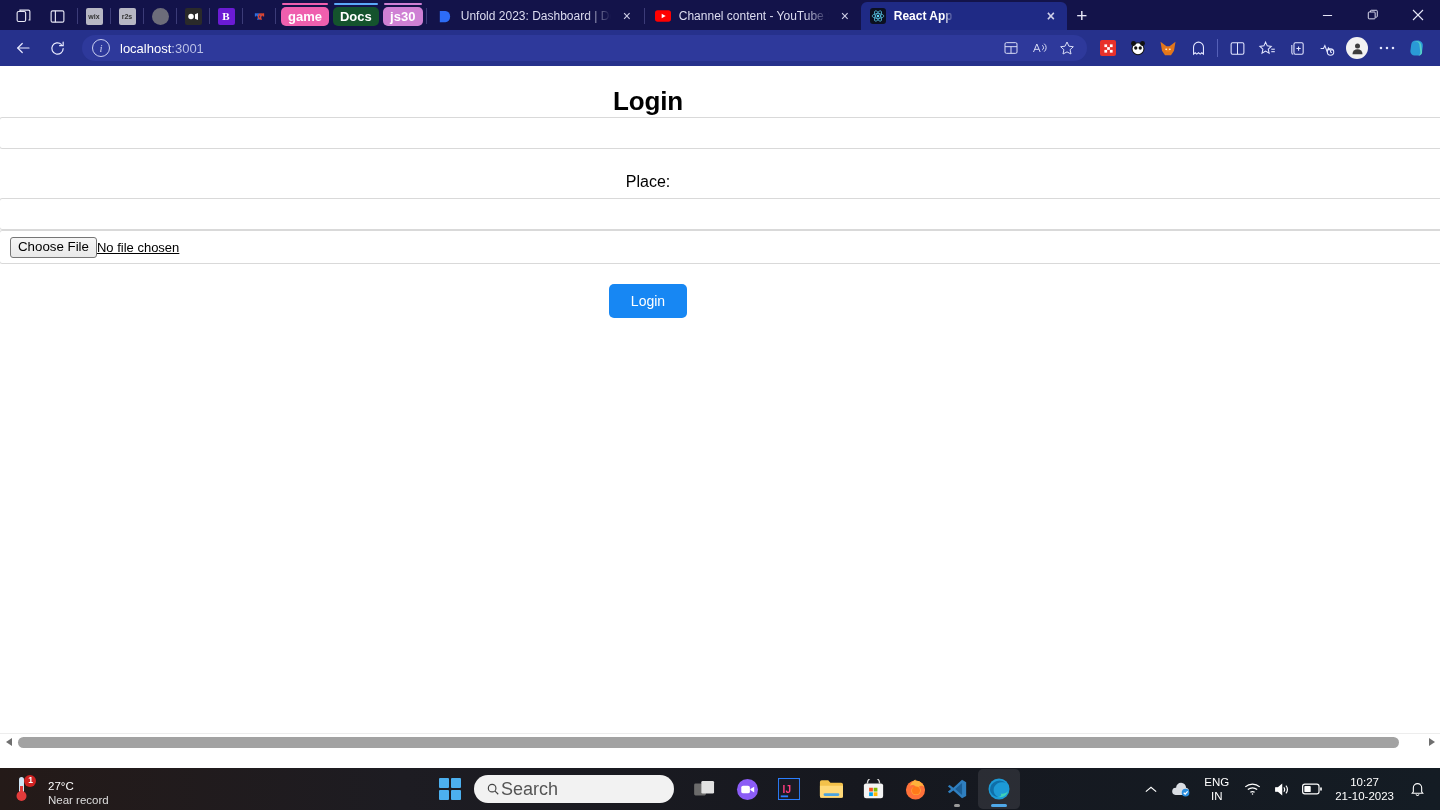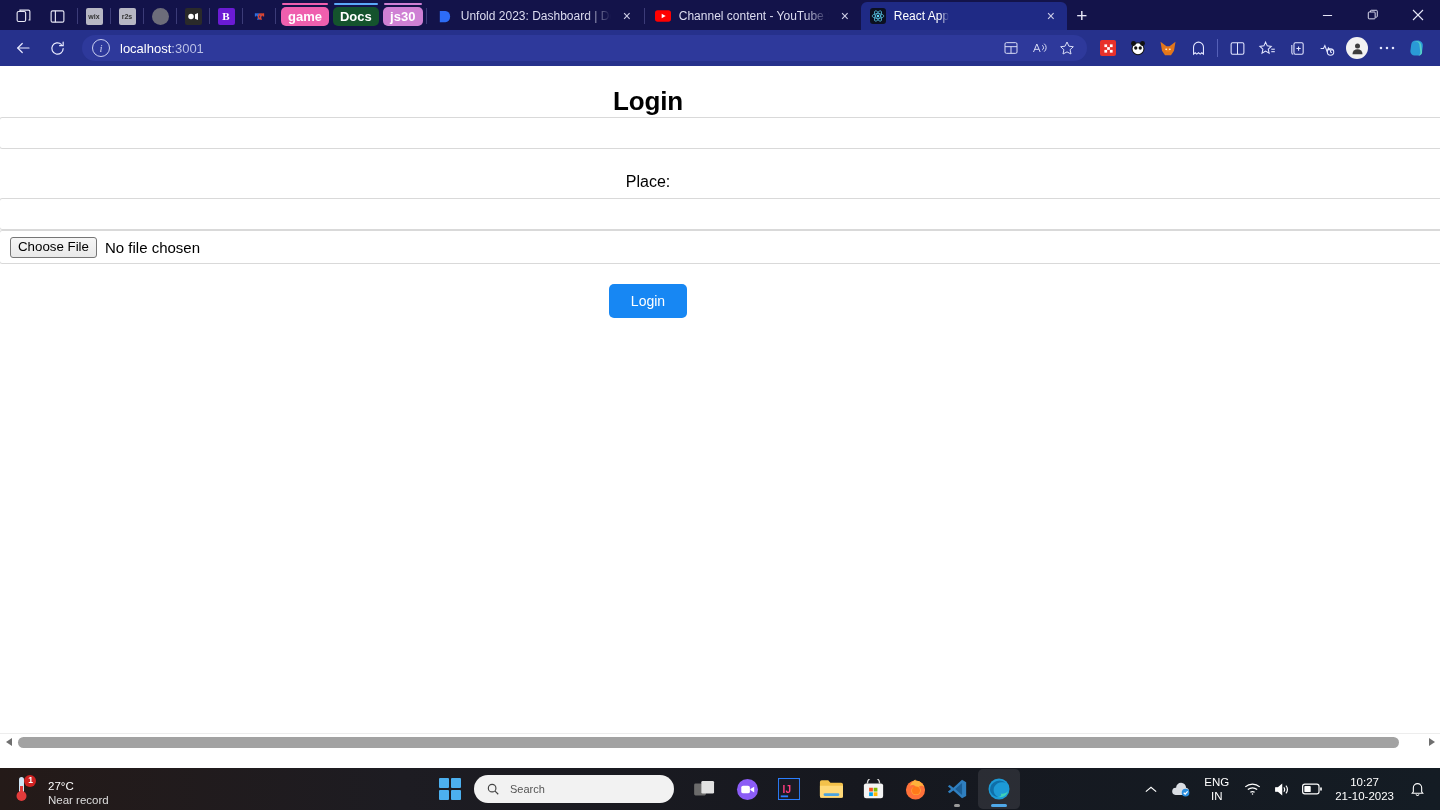--- a/index.html
+++ b/index.html
@@ -59,21 +59,21 @@
   }
   .grouptab .topbar {
     position: absolute; top: 1px; left: 3px; right: 3px; height: 2px; border-radius: 2px;
   }
   .tab {
     height: 28px; display: flex; align-items: center;
     border-radius: 6px 6px 0 0; padding: 0 6px 0 9px;
     position: relative; flex: none;
     color: #dcdcf0; font-size: 12px;
   }
-  .tab.active { background: #1f2a85; color: #ffffff; }
+  .tab.active { background: #1f2a85; color: #ffffff; font-weight: bold; }
   .tab .tfav {
     width: 16px; height: 16px; border-radius: 3px; margin-right: 8px; flex:none;
     display:flex; align-items:center; justify-content:center; overflow:hidden;
   }
   .tab .ttitle {
     max-width: 150px; overflow: hidden; white-space: nowrap;
     -webkit-mask-image: linear-gradient(90deg,#000 84%,transparent 100%);
             mask-image: linear-gradient(90deg,#000 84%,transparent 100%);
   }
   .tab .tclose {
@@ -174,21 +174,21 @@
     border: 1px solid #767676;
     background: linear-gradient(#f6f6f6,#e9e9e9);
     border-radius: 3px;
     font-size: 13.3px;
     color: #000;
     padding: 1px 7px 2px 7px;
     font-family: "Liberation Sans", sans-serif;
     line-height: 16px;
   }
   .no-file {
-    font-size: 15px; color: #000; margin-left: 8px;
+    font-size: 13px; color: #000;  text-decoration: underline;
   }
   .login-wrap { text-align:center; margin-top: 20px; }
   .login-btn {
     background: #1787f3;
     color: #fff;
     border: none;
     border-radius: 5px;
     font-size: 14px;
     font-family: "Liberation Sans", sans-serif;
     padding: 9px 22px;
@@ -231,21 +231,21 @@
     position:absolute; left: 430px; display:flex; align-items:center; gap: 0px;
   }
   .start {
     width: 40px; height: 40px; display:flex; align-items:center; justify-content:center;
   }
   .search-pill {
     width: 200px; height: 28px; border-radius: 15px;
     background: #f2f2f2; display:flex; align-items:center; padding-left: 12px;
     margin-left: 4px; margin-right: 10px;
   }
-  .search-pill .stext { font-size: 11px; color:#555; margin-left: 10px; }
+  .search-pill .stext { font-size: 18px; color:#555; margin-left: 1px; }
   .tb-app {
     width: 42px; height: 40px; display:flex; align-items:center; justify-content:center;
     position: relative;
   }
   .tb-app.active { background: rgba(255,255,255,0.09); border-radius: 5px; }
   .tb-app .dot {
     position:absolute; bottom: 2px; left: 50%; transform: translateX(-50%);
     width: 6px; height: 3px; border-radius: 2px; background:#9a9a9a;
   }
   .tb-app.active .dot { width: 16px; background: #4fa8e8; }

